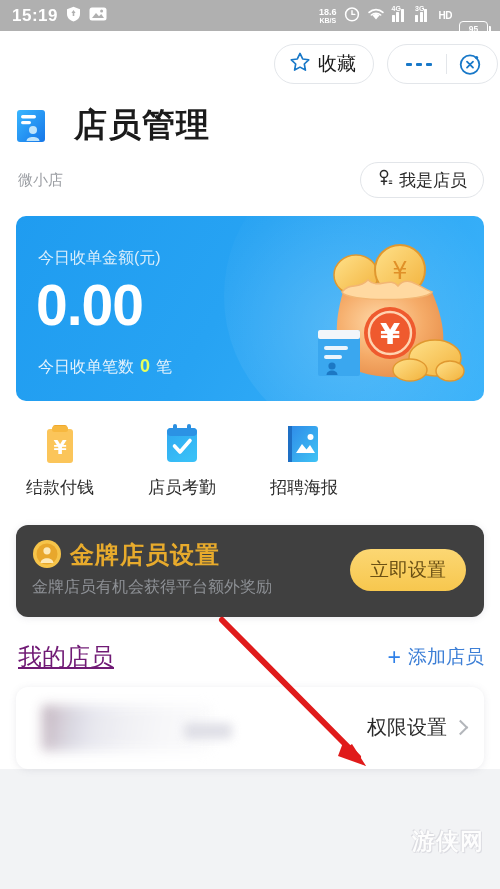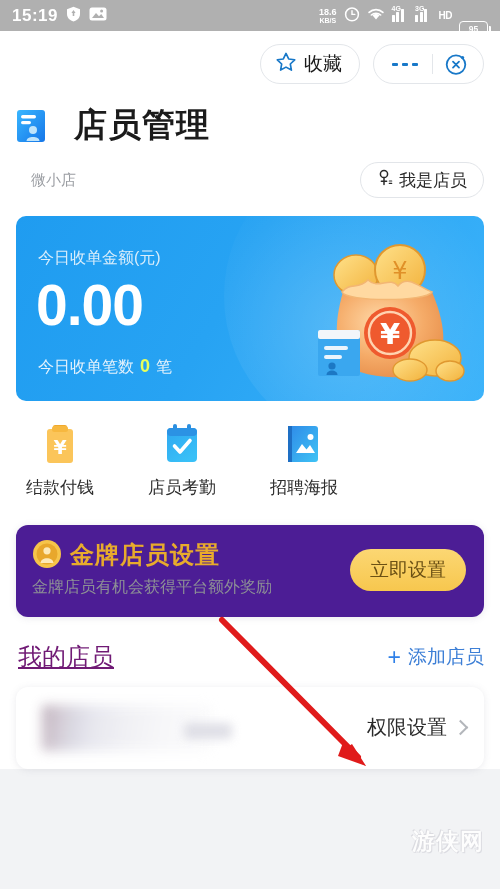--- a/index.html
+++ b/index.html
@@ -37,42 +37,42 @@
   }
   .battery:after{content:"";position:absolute;right:-4px;top:4px;width:2px;height:6px;background:#fff;border-radius:0 1px 1px 0;}
   .hd{font-size:10px;font-weight:bold;letter-spacing:-.5px;}
 
   
   .page{background:#fff;position:relative;}
 
   
   .toprow{
     height:66px;display:flex;align-items:center;justify-content:flex-end;
-    gap:13px;padding-right:16px;box-sizing:border-box;background:#fff;
+    gap:13px;padding-right:2px;box-sizing:border-box;background:#fff;
   }
   .pill{
     border:1.5px solid #e3e6ea;border-radius:22px;height:40px;
     display:flex;align-items:center;background:#fff;box-sizing:border-box;
   }
   .pill-fav{padding:0 17px 0 14px;gap:7px;}
   .pill-fav .lbl{font-size:19px;color:#1a1a1a;}
   .pill-more{padding:0 4px;gap:0;}
   .dots{display:flex;gap:4px;padding:0 14px;}
   .dots span{width:6px;height:3px;background:#1878c8;border-radius:1px;}
   .vdiv{width:1px;height:20px;background:#e3e6ea;}
   .closecircle{padding:0 11px;display:flex;align-items:center;}
 
   
   .titlewrap{padding:6px 0 0 16px;display:flex;align-items:center;gap:28px;background:#fff;}
   .title-icon{width:30px;height:34px;position:relative;}
   .title-txt{font-size:33px;font-weight:bold;color:#1b1b1b;letter-spacing:1px;}
 
   .subrow{
     display:flex;align-items:center;justify-content:space-between;
-    padding:14px 16px 10px 31px;background:#fff;
+    padding:14px 16px 10px 18px;background:#fff;
   }
   .subtitle{font-size:15px;color:#9a9da2;}
   .clerk-btn{
     border:1.4px solid #e2e5e9;border-radius:20px;height:36px;
     display:flex;align-items:center;gap:6px;padding:0 16px;
     font-size:17px;color:#2b2b2b;background:#fff;box-sizing:border-box;
   }
 
   
   .bluecard{
@@ -91,21 +91,21 @@
   .moneybag{position:absolute;right:6px;top:14px;width:180px;height:165px;}
 
   
   .quick{display:flex;padding:22px 0 10px 22px;gap:46px;background:#fff;}
   .qitem{width:76px;display:flex;flex-direction:column;align-items:center;gap:11px;}
   .qicon{width:40px;height:42px;position:relative;}
   .qlabel{font-size:17px;color:#2e2e2e;white-space:nowrap;}
 
   
   .goldcard{
-    margin:16px 16px 0 16px;background:#4c1d95;border-radius:12px;
+    margin:16px 16px 0 16px;background:#404040;border-radius:12px;
     box-shadow:0 1px 7px rgba(120,120,140,.16);
     height:92px;position:relative;box-sizing:border-box;text-align:center;
   }
   .gc-title{position:absolute;left:54px;top:14px;font-size:24px;font-weight:bold;color:#e8ab2c;letter-spacing:1px;}
   .gc-medal{position:absolute;left:16px;top:14px;width:30px;height:30px;}
   .gc-sub{position:absolute;left:16px;top:52px;font-size:16px;color:#8d9095;}
   .gc-btn{
     position:absolute;right:18px;top:24px;width:116px;height:42px;border-radius:21px;
     background:linear-gradient(180deg,#fcd773 0%,#f7c74e 100%);
     display:flex;align-items:center;justify-content:center;

